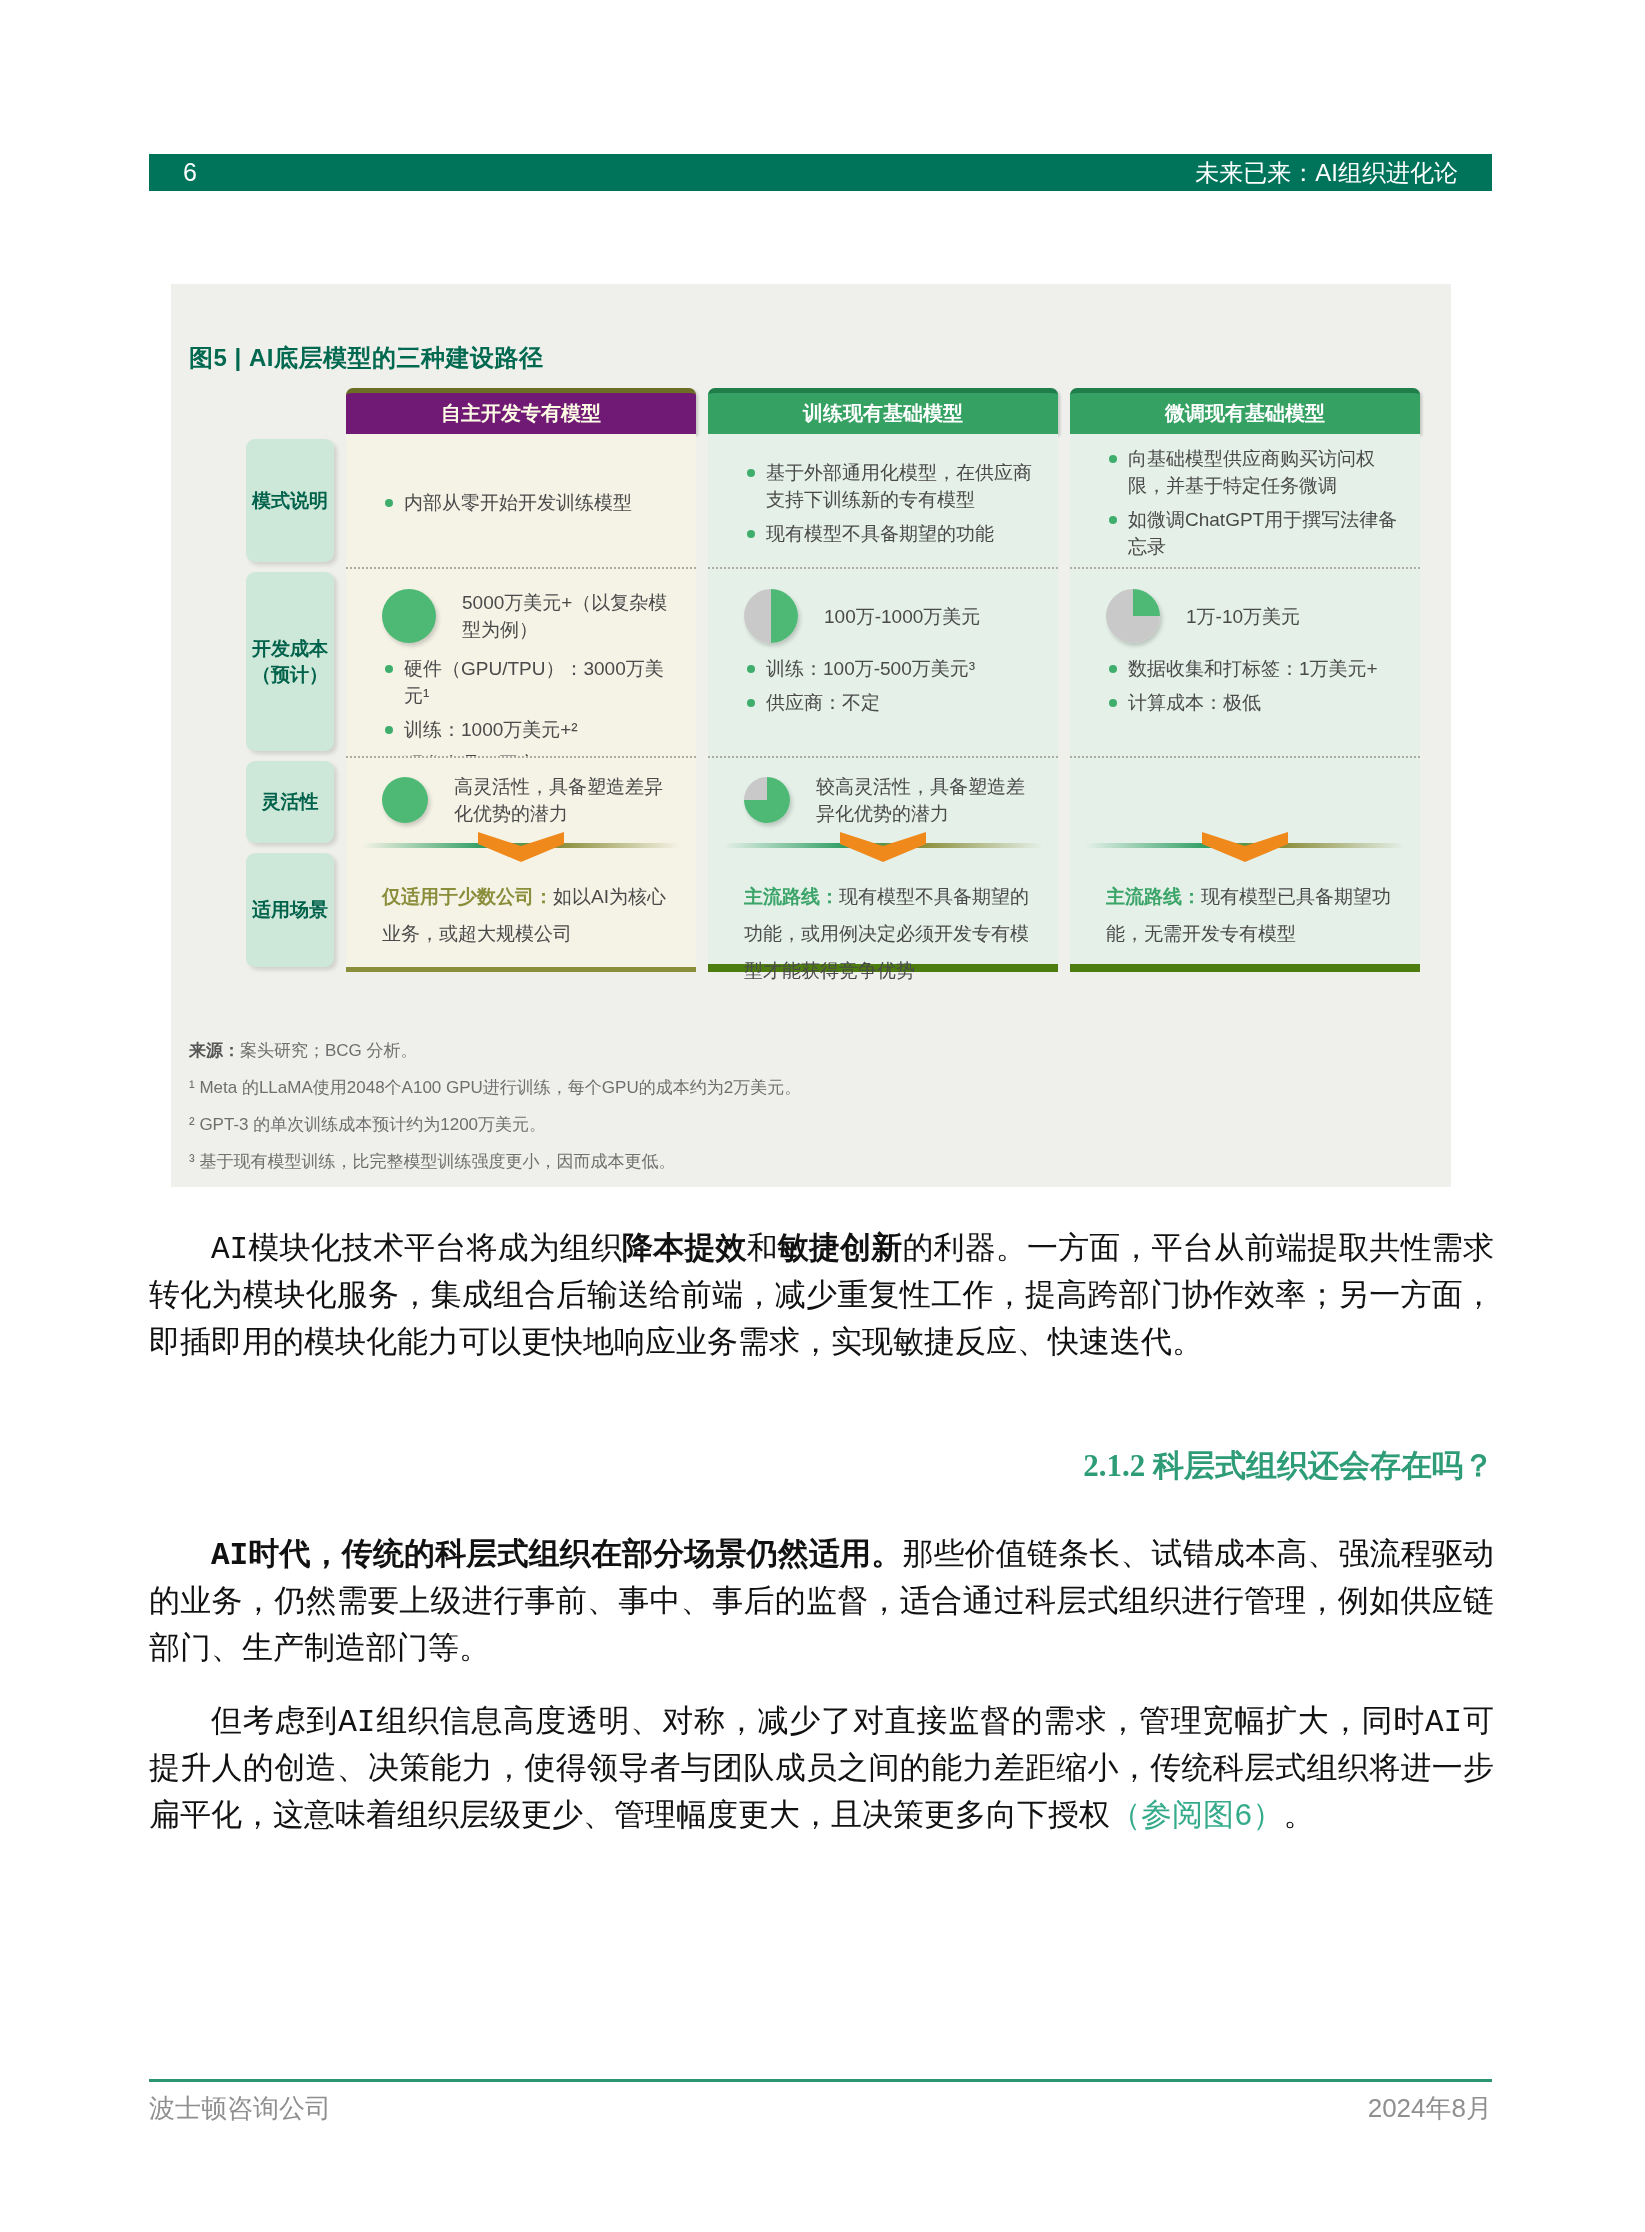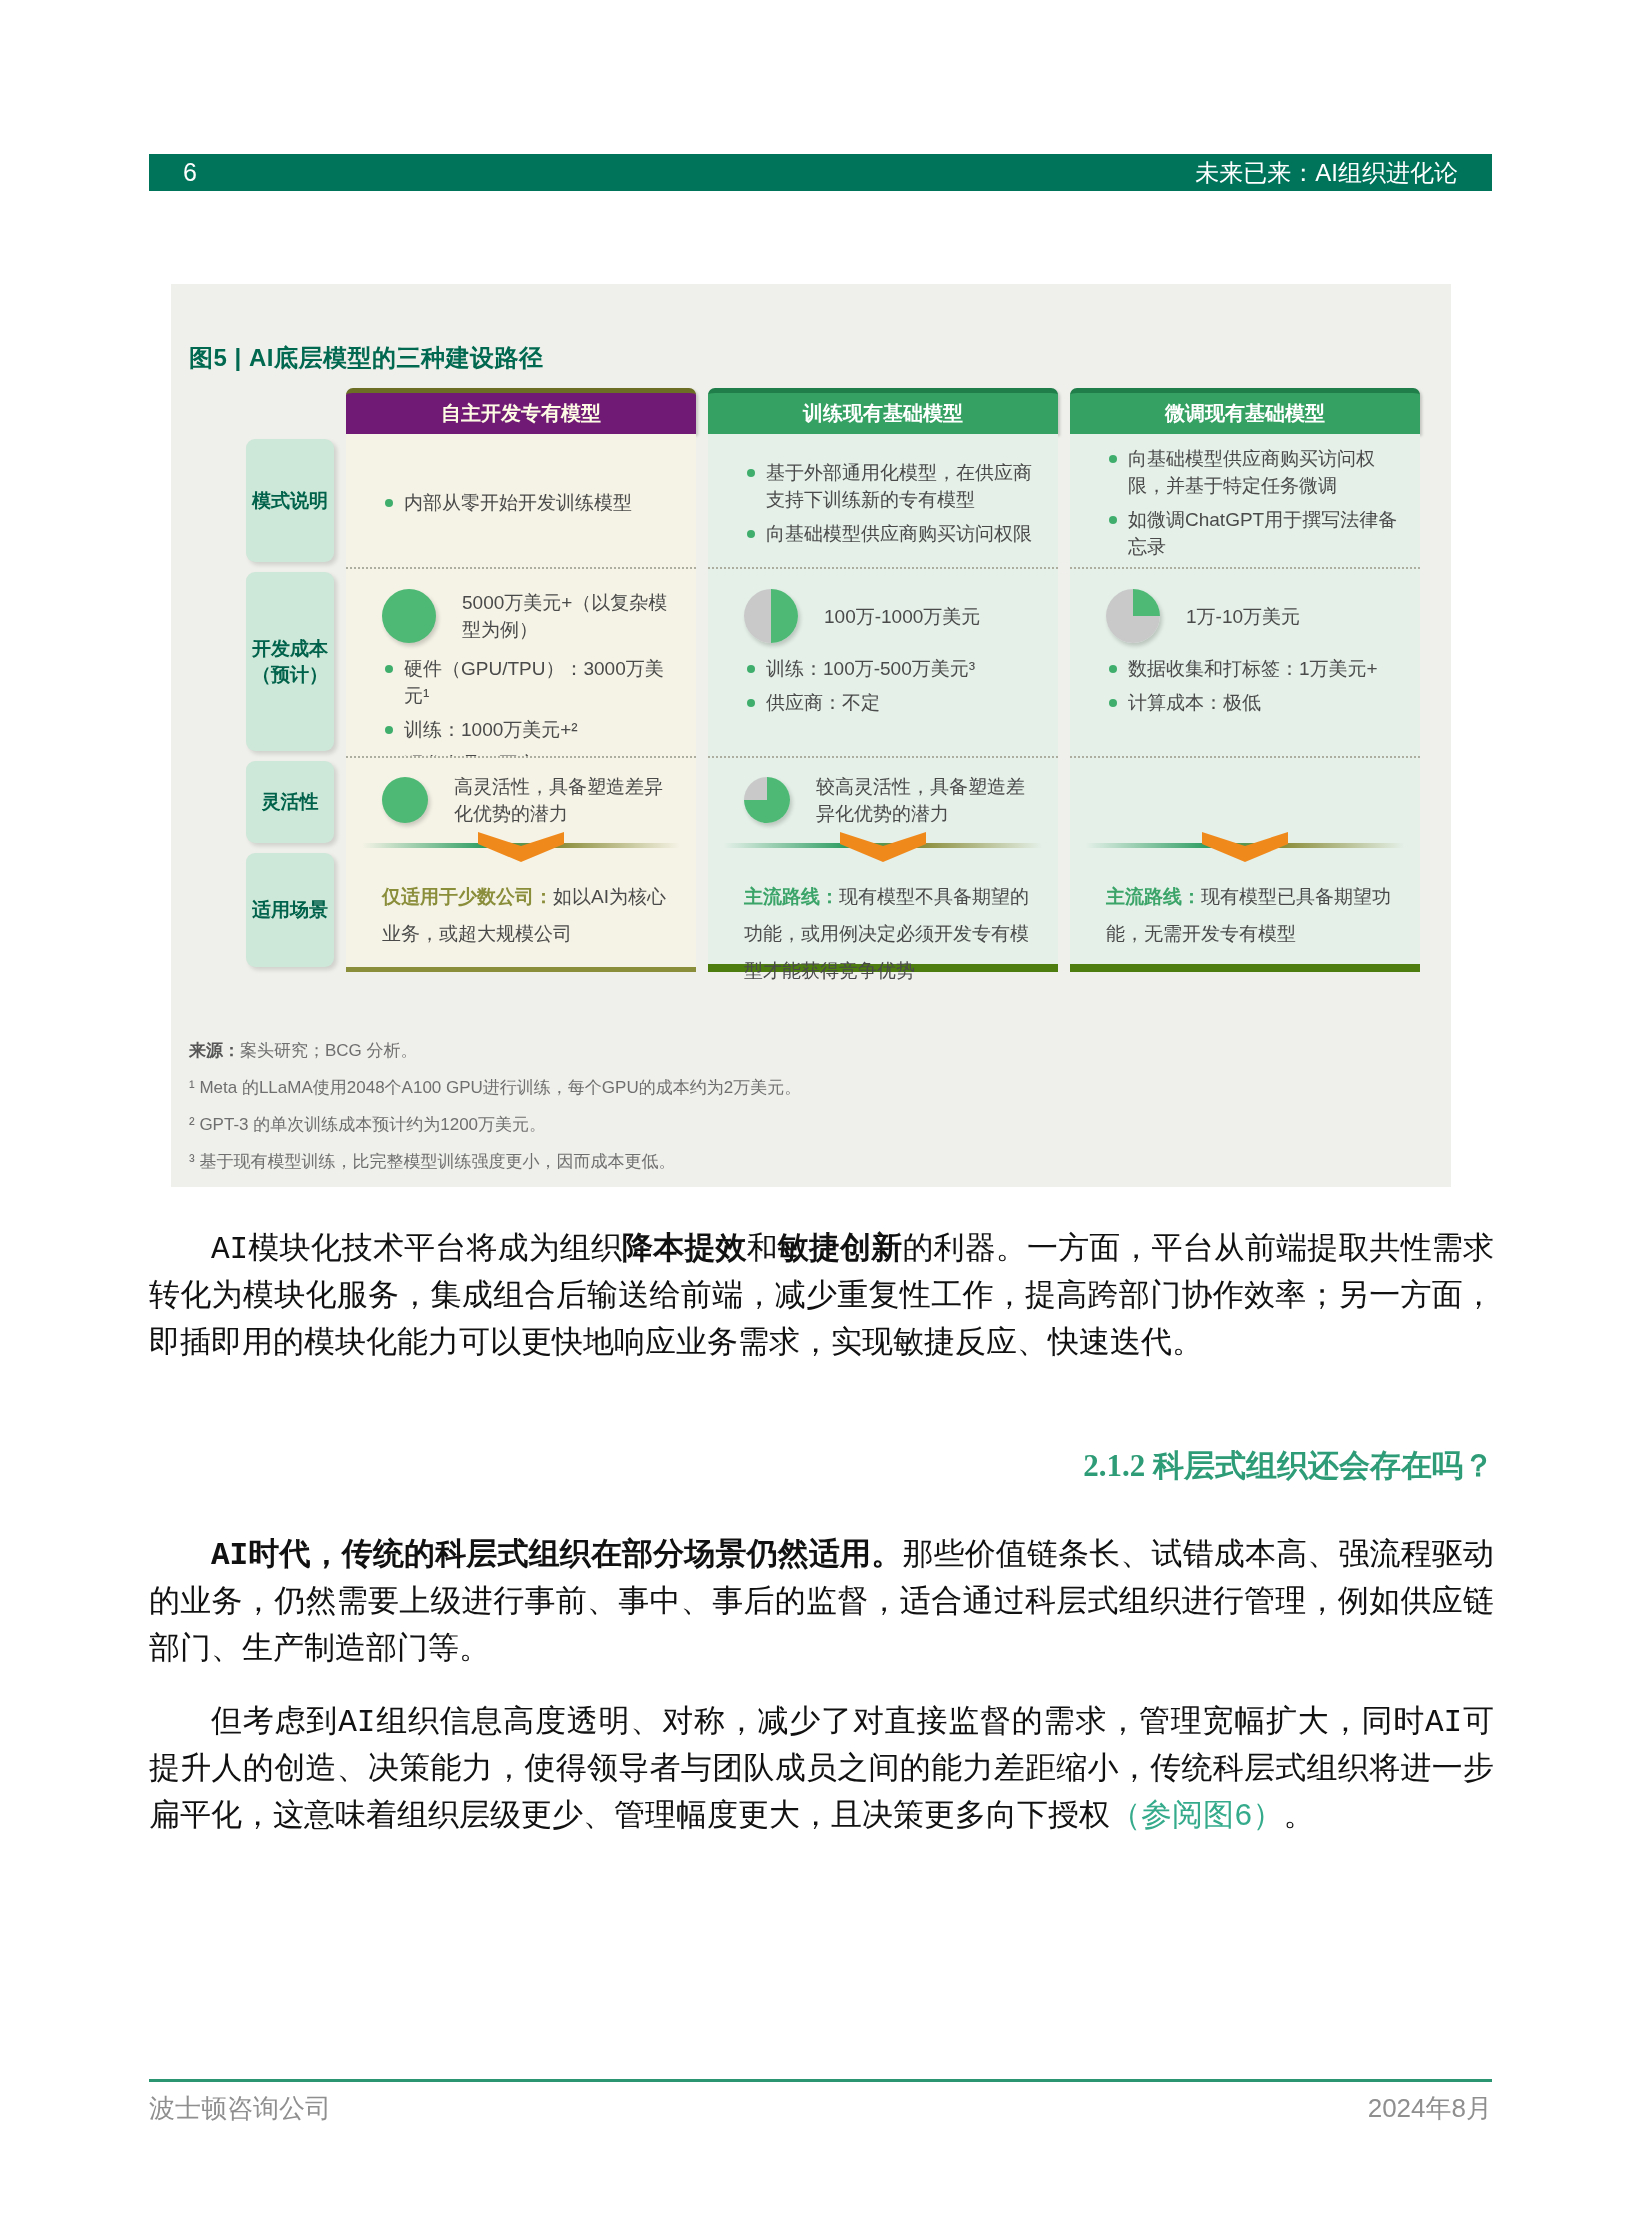--- a/index.html
+++ b/index.html
@@ -109,21 +109,21 @@
           <div class="box">模式说明</div>
         </div>
       <div class="cell cream vcenter">
         <ul class="bullets">
             <li>内部从零开始开发训练模型</li>
           </ul>
       </div>
       <div class="cell mint vcenter">
         <ul class="bullets">
             <li>基于外部通用化模型，在供应商支持下训练新的专有模型</li>
-            <li>向基础模型供应商购买访问权限</li>
+            <li>现有模型不具备期望的功能</li>
           </ul>
       </div>
       <div class="cell mint vcenter">
         <ul class="bullets">
             <li>向基础模型供应商购买访问权限，并基于特定任务微调</li>
             <li>如微调ChatGPT用于撰写法律备忘录</li>
           </ul>
       </div>
 
       <div class="rowlabel">

